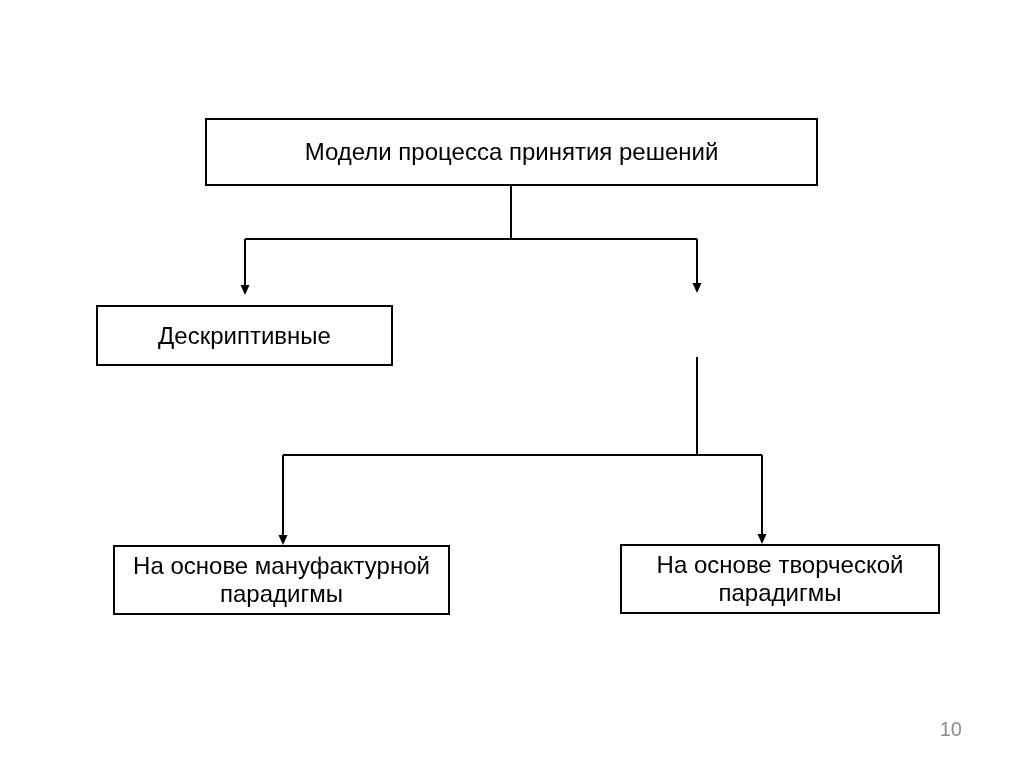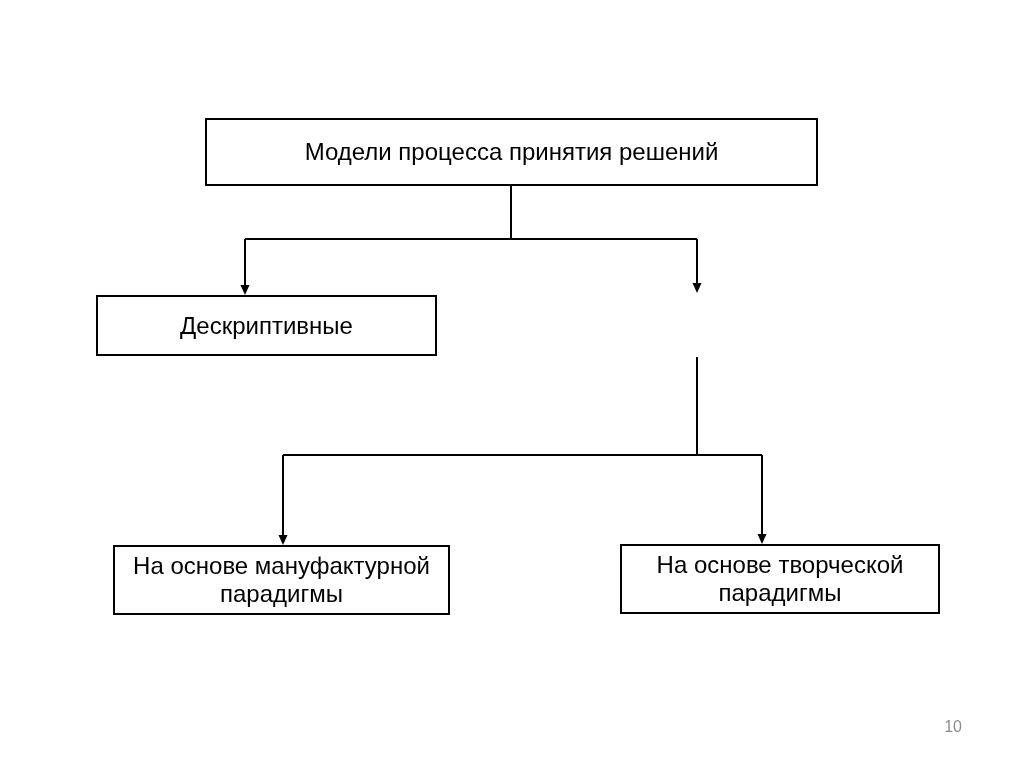--- a/index.html
+++ b/index.html
@@ -31,29 +31,29 @@
     background: #ffffff;
     display: flex;
     align-items: center;
     justify-content: center;
     text-align: center;
     font-size: 24px;
     line-height: 1.15;
     padding: 0 6px;
   }
   .node-root        { left: 205px; top: 118px; width: 613px; height: 68px; }
-  .node-descriptive { left:  96px; top: 295px; width: 341px; height: 61px; }
+  .node-descriptive { left:  96px; top: 305px; width: 297px; height: 61px; }
   .node-normative   { left: 547px; top: 293px; width: 301px; height: 64px; }
   .node-manufacturing { left: 113px; top: 545px; width: 337px; height: 70px; }
   .node-creative      { left: 620px; top: 544px; width: 320px; height: 70px; }
   .page-number {
     position: absolute;
     right: 62px;
     top: 718px;
-    font-size: 16px;
+    font-size: 20px;
     color: #8c8c8c;
   }
 </style>
 </head>
 <body>
 
 <div class="slide">
 
   <svg class="connector-layer" viewBox="0 0 1024 768" xmlns="http://www.w3.org/2000/svg">
 

